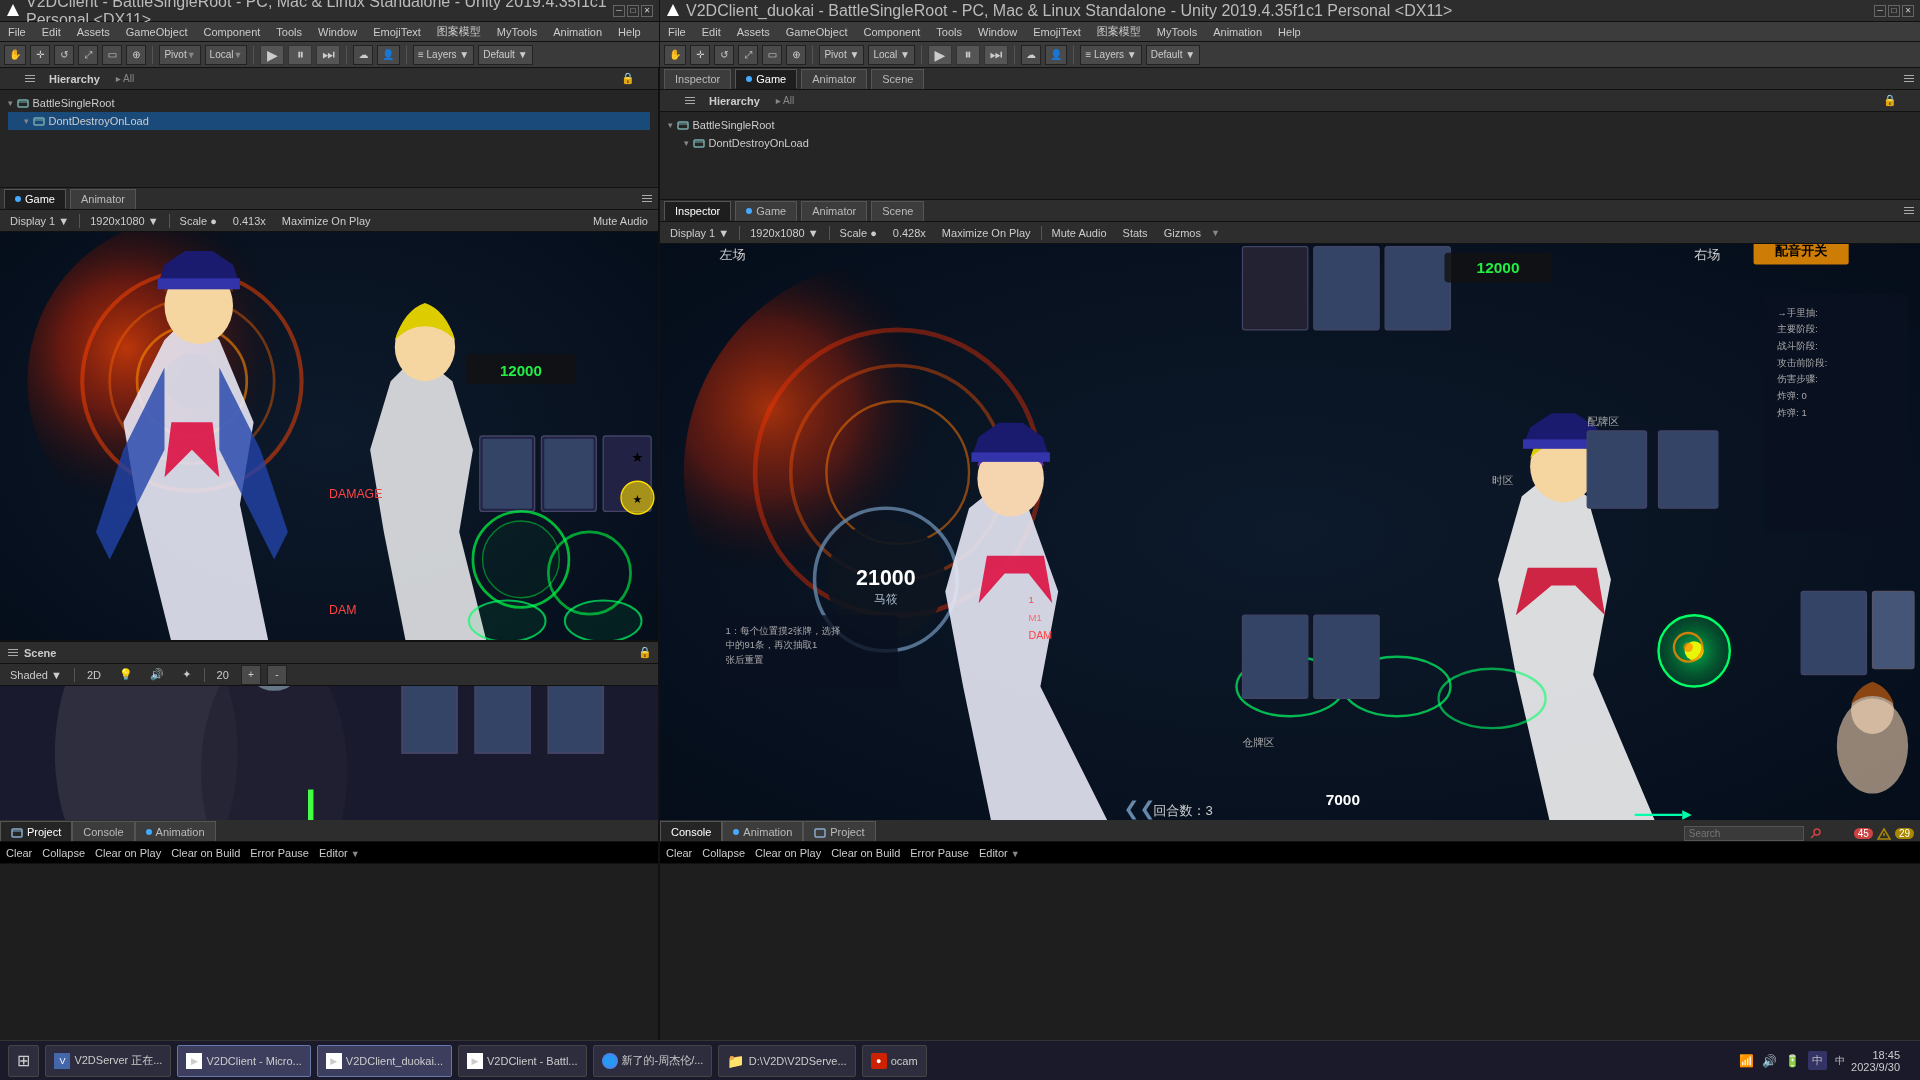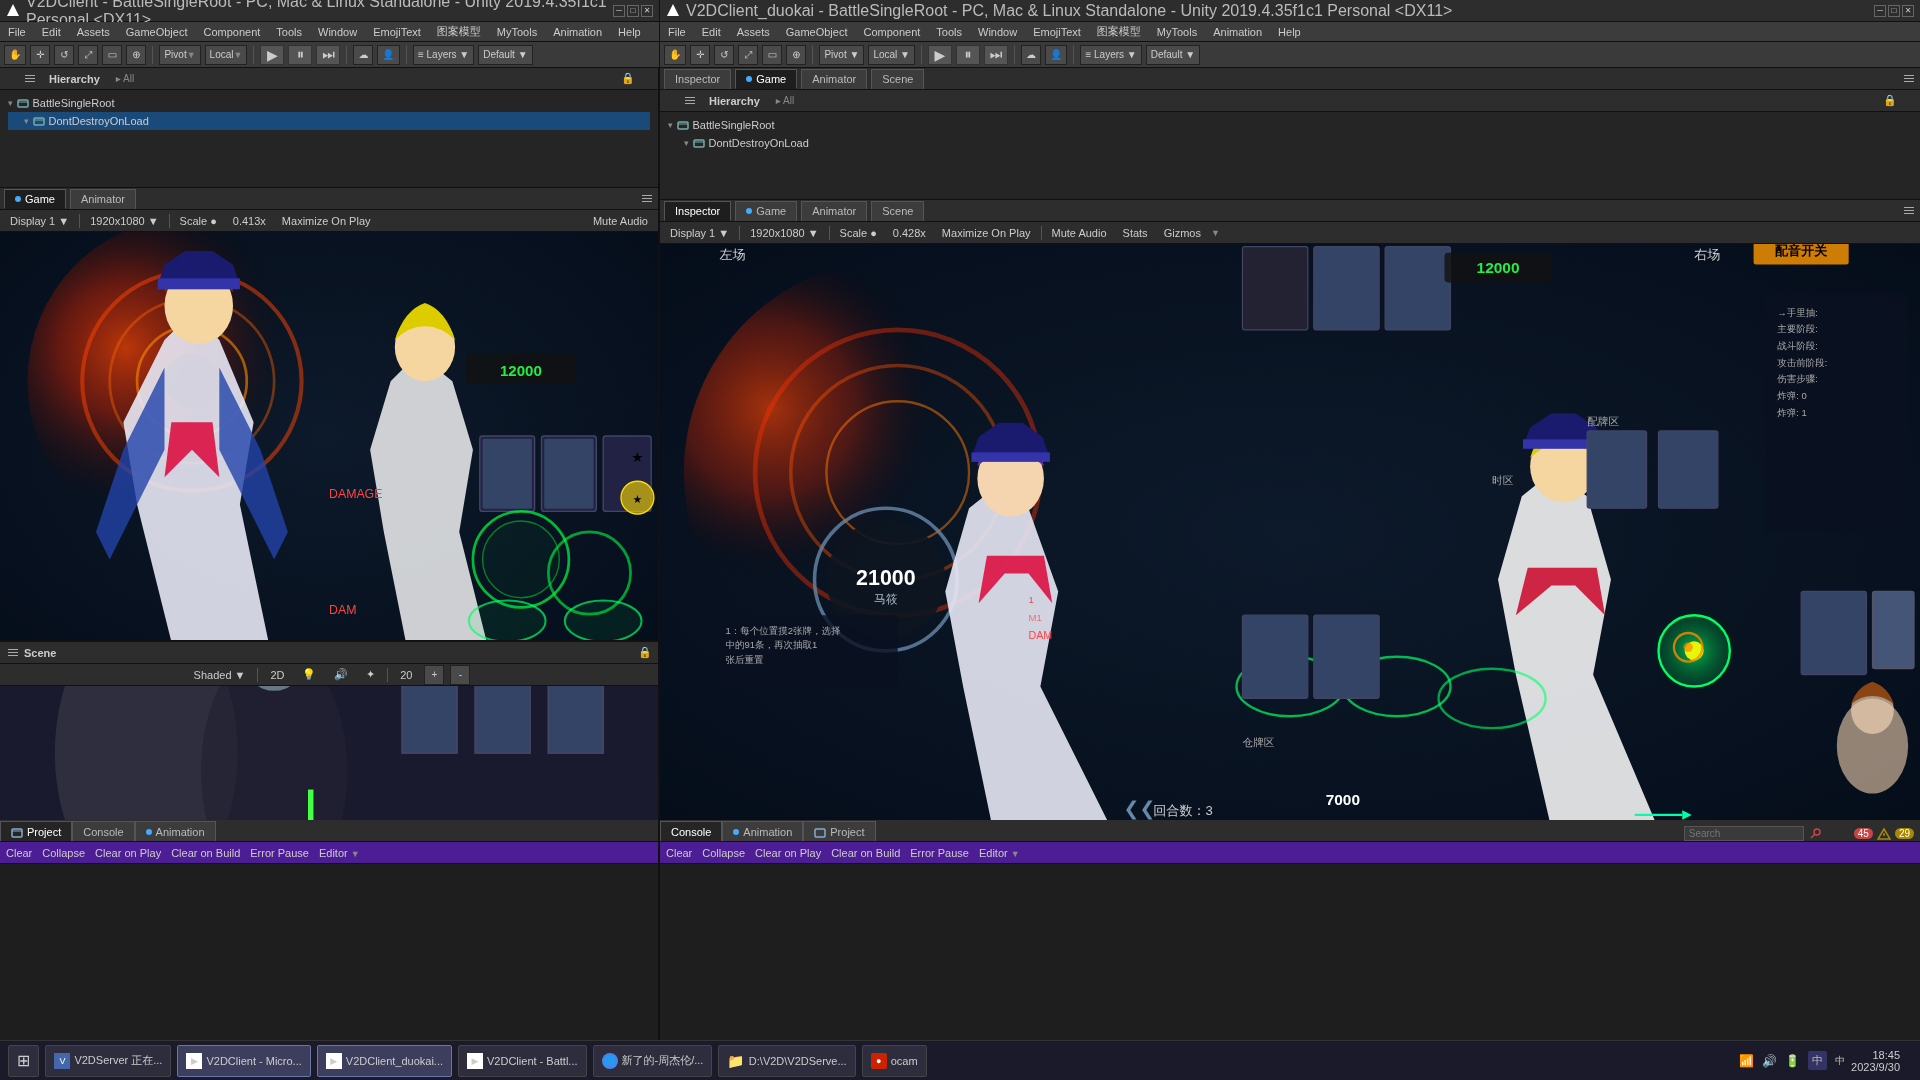--- a/index.html
+++ b/index.html
@@ -266,21 +266,20 @@
       gap: 4px;
     }
     .scene-toolbar {
       display: flex;
       align-items: center;
       height: 22px;
       background: #2d2d2d;
       padding: 0 4px;
       gap: 6px;
       border-bottom: 1px solid #111;
-      justify-content: center;
     }
     .scene-content {
       flex: 1;
       background: #1a1a2e;
       position: relative;
       overflow: hidden;
     }
 
     
     .bottom-panel {
@@ -323,21 +322,21 @@
       gap: 4px;
     }
     .bottom-tab.active {
       background: #252525;
       color: #fff;
     }
     .bottom-toolbar {
       display: flex;
       align-items: center;
       height: 22px;
-      background: #4c1d95;
+      background: #000000;
       padding: 0 4px;
       gap: 6px;
       border-bottom: 1px solid #111;
       flex-shrink: 0;
     }
     .bottom-toolbar-btn {
       font-size: 11px;
       color: #ccc;
       cursor: pointer;
       padding: 0 2px;

